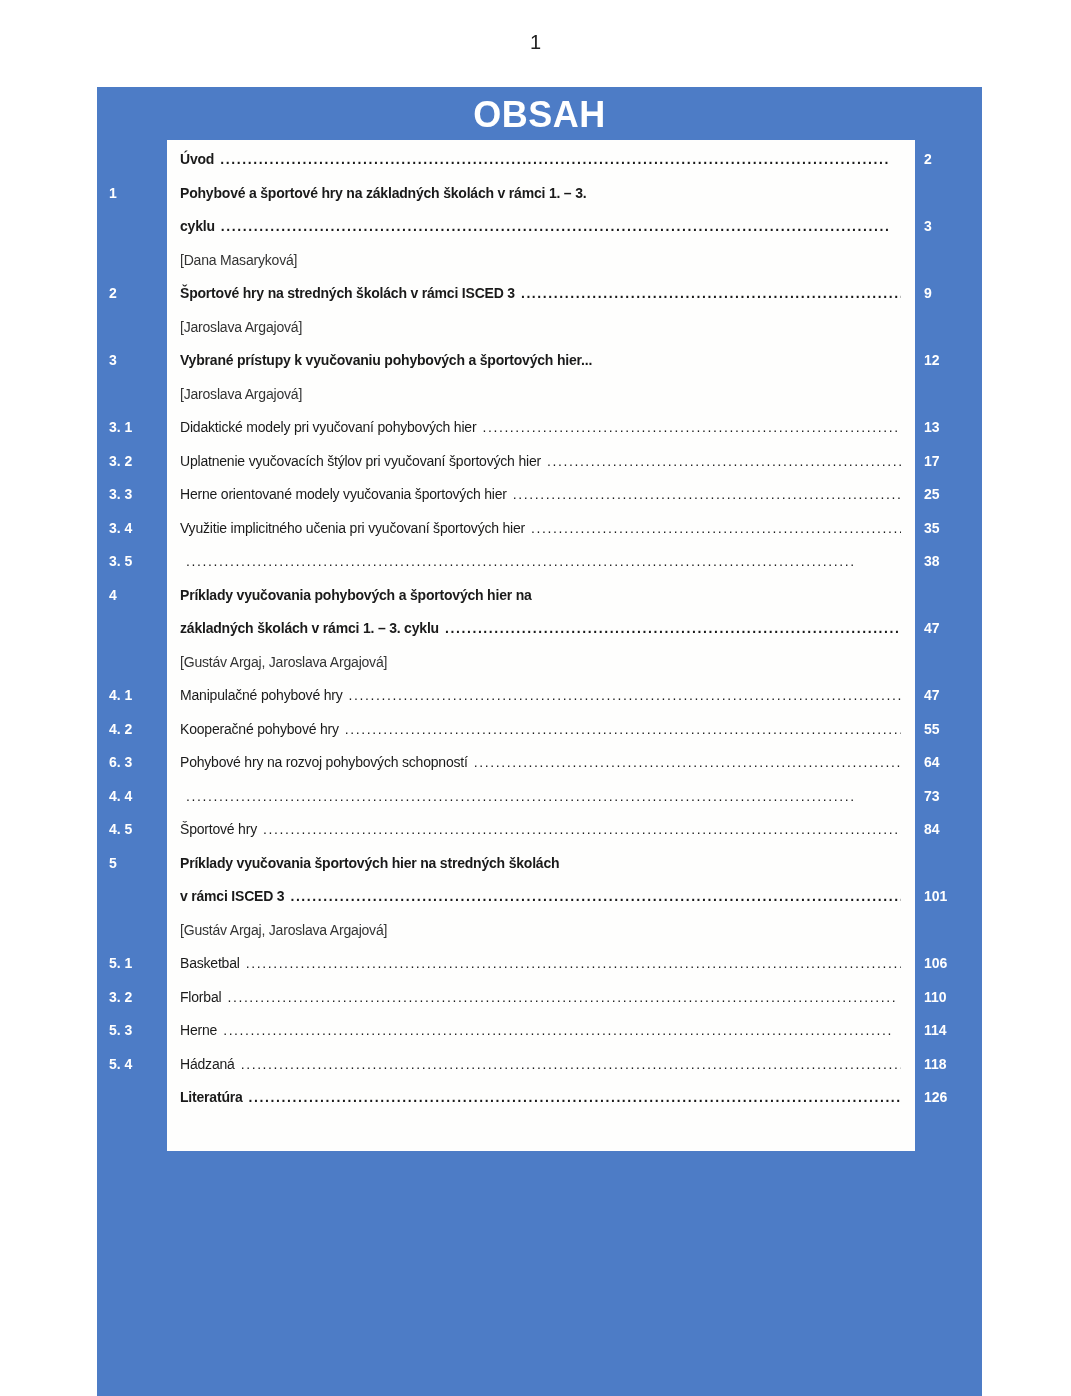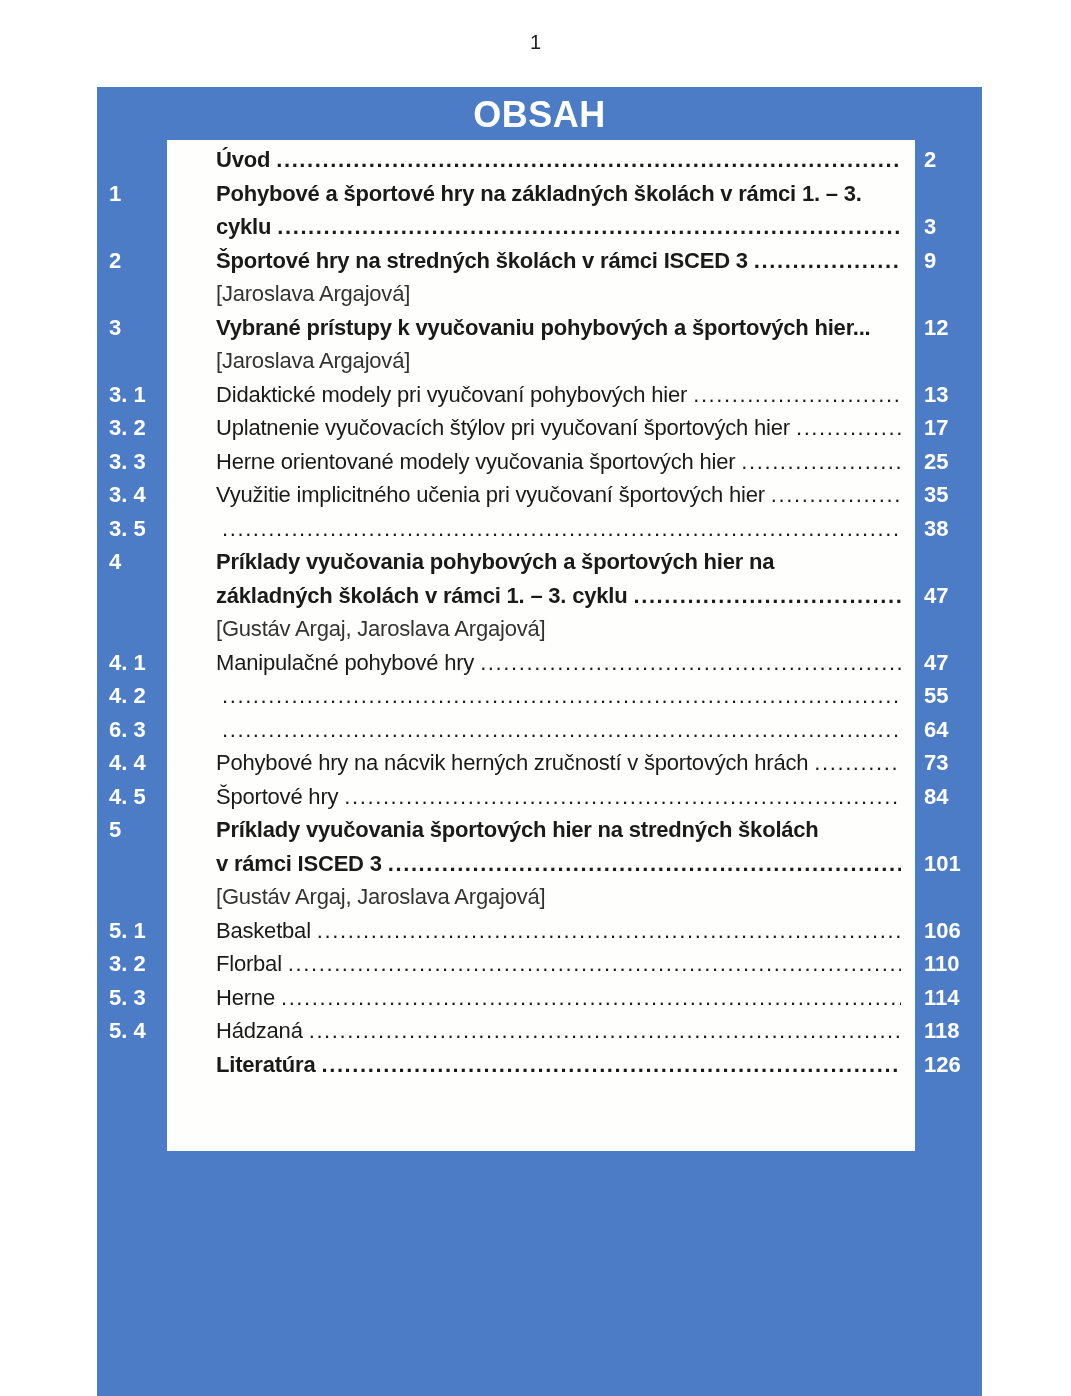--- a/index.html
+++ b/index.html
@@ -30,23 +30,22 @@
     position: absolute; left: 70px; top: 53px;
     width: 748px; height: 1011px;
     background: #fefefdff;
     background: #fefefd;
     box-sizing: border-box;
     padding: 3px 0;
   }
   .row {
     position: relative;
     height: 33.5px; line-height: 33.5px;
-    font-size: 22px; letter-spacing: -0.2px;
+    font-size: 14px; letter-spacing: -0.2px;
     color: #1a1a1a;
-    padding-left: 36px;
   }
   .row.bold { font-weight: 700; }
   .row.author { color: #333333; }
   .line {
     display: flex; align-items: baseline;
     height: 100%;
     padding: 0 14px 0 13px;
     overflow: hidden;
   }
   .txt { white-space: nowrap; flex: 0 1 auto; }
@@ -98,20 +97,28 @@
     <span class="page"></span>
   </div>
       <div class="row bold">
     <span class="num"></span>
     <span class="line">
       <span class="txt">cyklu</span>
       <span class="leader"></span>
     </span>
     <span class="page">3</span>
   </div>
+      <div class="row author no-dots">
+    <span class="num"></span>
+    <span class="line">
+      <span class="txt">[Dana Masaryková]</span>
+
+    </span>
+    <span class="page"></span>
+  </div>
       <div class="row bold">
     <span class="num">2</span>
     <span class="line">
       <span class="txt">Športové hry na stredných školách v rámci ISCED 3</span>
       <span class="leader"></span>
     </span>
     <span class="page">9</span>
   </div>
       <div class="row author no-dots">
     <span class="num"></span>
@@ -204,35 +211,36 @@
     <span class="num">4. 1</span>
     <span class="line">
       <span class="txt">Manipulačné pohybové hry</span>
       <span class="leader"></span>
     </span>
     <span class="page">47</span>
   </div>
       <div class="row">
     <span class="num">4. 2</span>
     <span class="line">
+      <span class="txt">Kooperačné pohybové hry</span>
       <span class="leader"></span>
     </span>
     <span class="page">55</span>
   </div>
       <div class="row">
     <span class="num">6. 3</span>
     <span class="line">
+      <span class="txt">Pohybové hry na rozvoj pohybových schopností</span>
       <span class="leader"></span>
     </span>
     <span class="page">64</span>
   </div>
       <div class="row">
     <span class="num">4. 4</span>
     <span class="line">
-      <span class="txt">Pohybové hry na nácvik herných zručností v športových hrách</span>
       <span class="leader"></span>
     </span>
     <span class="page">73</span>
   </div>
       <div class="row">
     <span class="num">4. 5</span>
     <span class="line">
       <span class="txt">Športové hry</span>
       <span class="leader"></span>
     </span>

